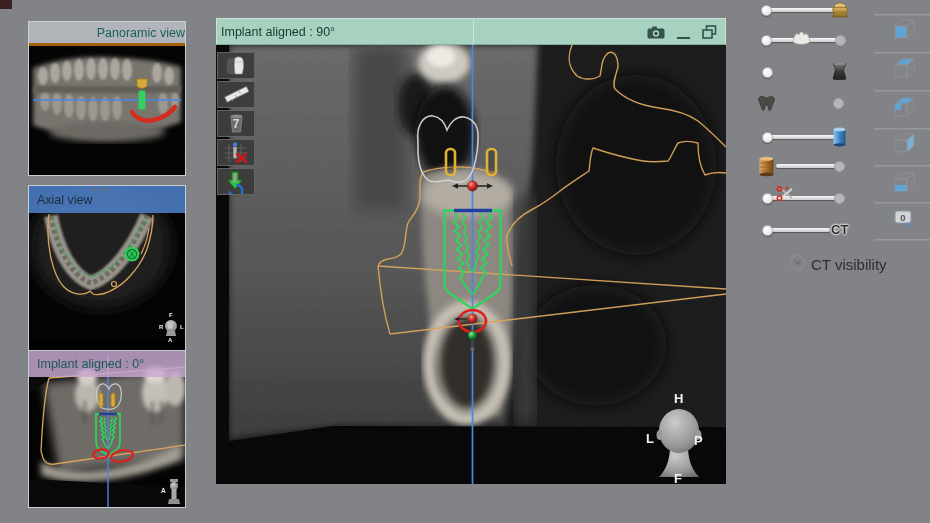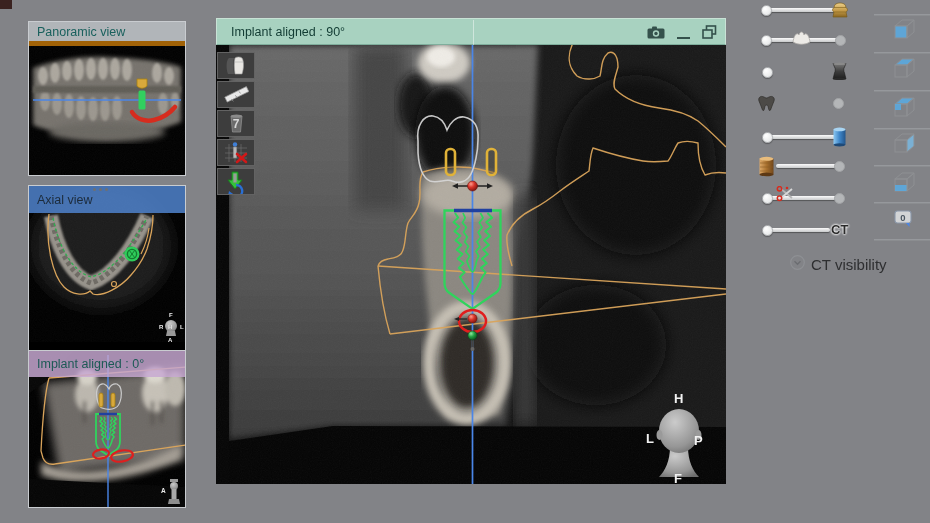--- a/index.html
+++ b/index.html
@@ -4,21 +4,21 @@
 <style>
   html,body{margin:0;padding:0;background:#828387;}
   #app{position:relative;width:930px;height:523px;overflow:hidden;background:#828387;
        font-family:"Liberation Sans",sans-serif;-webkit-font-smoothing:antialiased;}
   .abs{position:absolute;}
   
   .panel{position:absolute;left:28px;width:158px;background:#000;border:1px solid #c9ccd0;box-sizing:border-box;}
   .panel-img{position:absolute;left:0;top:0;right:0;bottom:0;}
   .phead{position:absolute;left:0;right:0;top:0;display:flex;align-items:center;
          padding-left:8px;font-size:12.5px;box-sizing:border-box;z-index:4;}
-  .phead.solid{background:#b1b5b9;color:#19605d;height:24px;border-bottom:5px solid #a16207;}
+  .phead.solid{background:#b1b5b9;color:#19605d;height:24px;border-bottom:3px solid #a16207;justify-content:flex-end;}
   .phead.blue{background:rgba(77,128,199,.88);color:#1c2b3b;height:27px;}
   .phead.purple{background:rgba(199,168,210,.84);color:#1c5a55;height:26px;}
   
   #main-view{position:absolute;left:216px;top:18px;width:510px;height:466px;background:#000;}
   #main-header{position:absolute;left:0;top:0;right:0;height:27px;background:#a8d2c0;
                display:flex;align-items:center;color:#123c33;font-size:12.5px;
                border:1px solid #c9e2d6;border-bottom:1px solid #7fae9c;box-sizing:border-box;}
   .hicon{display:flex;align-items:center;justify-content:center;cursor:pointer;}
   
   .tb-btn{position:absolute;left:1px;width:38px;height:27px;background:#3d3d3d;border:1px solid #636363;
@@ -319,21 +319,21 @@
           <ellipse cx="42.5" cy="40" rx="3" ry="5" fill="#9a9a9a"></ellipse>
           <text x="18" y="8" font-size="13" font-weight="bold" fill="#f2f2f2">H</text>
           <text x="-10" y="48" font-size="13" font-weight="bold" fill="#f2f2f2">L</text>
           <text x="38" y="50" font-size="13" font-weight="bold" fill="#f2f2f2">P</text>
           <text x="18" y="88" font-size="13" font-weight="bold" fill="#f2f2f2">F</text>
         </g>
       </svg>
     </div>
 
     <div id="main-header">
-      <span style="padding-left:14px;">Implant aligned : 90°</span>
+      <span style="padding-left:4px;">Implant aligned : 90°</span>
       <div class="abs" style="left:256px;top:1px;width:1px;height:25px;background:rgba(255,255,255,0.45);"></div>
       <div class="hicon abs" style="left:429px;top:5px;width:20px;height:16px;">
         <svg width="18" height="13" viewBox="0 0 18 13">
           <rect x="0.5" y="2.5" width="17" height="10" rx="1.5" fill="#34514b"></rect>
           <rect x="5" y="0.5" width="5" height="3" rx="1" fill="#34514b"></rect>
           <circle cx="9" cy="7.5" r="3.2" fill="#a8d2c0"></circle>
             <circle cx="9" cy="7.5" r="1.7" fill="#34514b"></circle>
         </svg>
       </div>
       <div class="hicon abs" style="left:458px;top:9px;width:16px;height:12px;">

